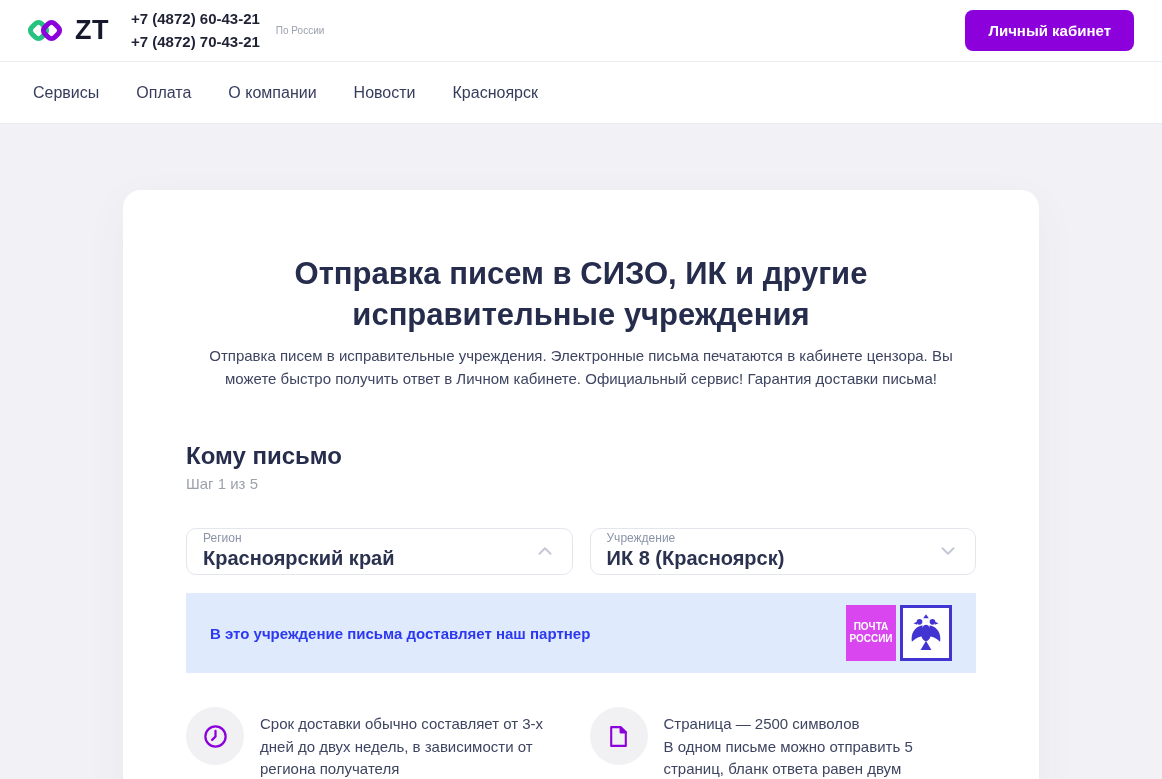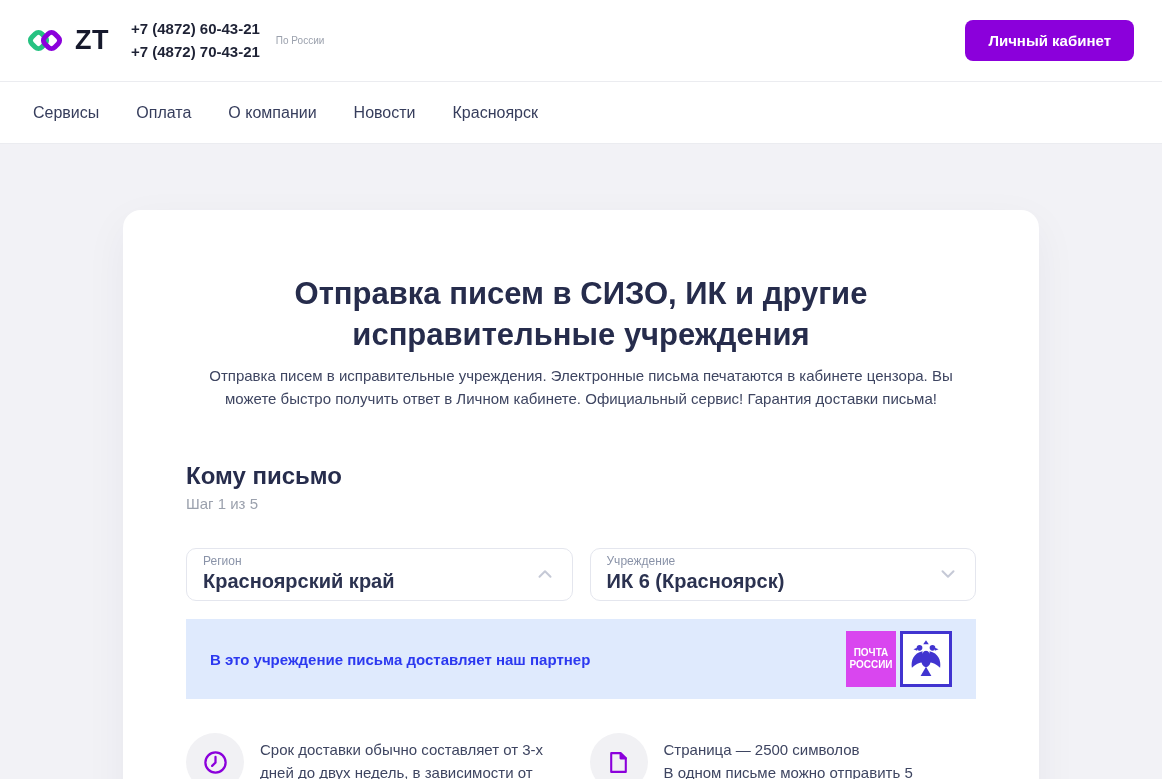--- a/index.html
+++ b/index.html
@@ -3,21 +3,21 @@
 <meta charset="utf-8">
 <style>
   * { box-sizing: border-box; margin: 0; padding: 0; }
   html, body {
     width: 1162px; height: 779px; overflow: hidden;
     font-family: "Liberation Sans", "DejaVu Sans", sans-serif;
     background: #f2f2f6;
   }
   
   .header {
-    height: 82px; background: #fff; border-bottom: 1px solid #ebecf0;
+    height: 62px; background: #fff; border-bottom: 1px solid #ebecf0;
     display: flex; align-items: center; padding: 0 28px;
   }
   .logo { display: flex; align-items: center; gap: 9px; cursor: pointer; }
   .logo-icon { position: relative; width: 38px; height: 32px; }
   .logo-link {
     position: absolute; top: 6px; width: 19px; height: 19px;
     border: 5px solid; border-radius: 7px; transform: rotate(45deg);
     background: transparent;
   }
   .logo-link.green  { left: 1px;  border-color: #26c281; }
@@ -52,21 +52,21 @@
     max-width: 782px; margin: 8px auto 0; text-align: center;
     font-size: 15px; line-height: 1.55; color: #3e4561;
   }
   .step-heading { margin-top: 52px; font-size: 24px; font-weight: 700; color: #262c4c; }
   .step-label { margin-top: 5px; font-size: 15px; color: #9ba1ad; }
   
   .fields-row { margin-top: 36px; display: flex; gap: 17px; }
   .field {
     flex: 1; display: flex; align-items: center;
     border: 1px solid #e4e6ee; border-radius: 10px;
-    padding: 8px 16px 10px; background: #fff; cursor: pointer; height: 53px;
+    padding: 8px 16px 10px; background: #fff; cursor: pointer; height: 47px;
   }
   .field-texts { flex: 1; display: flex; flex-direction: column; }
   .field-label { font-size: 12px; color: #8a93a8; }
   .field-value { font-size: 20px; font-weight: 700; color: #2b3250; margin-top: 2px; }
   .chevron { width: 22px; height: 22px; flex-shrink: 0; color: #c5c9d6; }
   
   .banner {
     margin-top: 18px; background: #dfeafd; border-radius: 0;
     padding: 12px 24px; min-height: 80px;
     display: flex; align-items: center; justify-content: space-between;
@@ -133,21 +133,21 @@
           <span class="field-label">Регион</span>
           <span class="field-value">Красноярский край</span>
         </div>
         <svg class="chevron" viewBox="0 0 24 24" fill="none" stroke="currentColor" stroke-width="2.2" stroke-linecap="round" stroke-linejoin="round">
           <path d="M6 15l6-6 6 6"></path>
         </svg>
       </div>
       <div class="field">
         <div class="field-texts">
           <span class="field-label">Учреждение</span>
-          <span class="field-value">ИК 6 (Красноярск)</span>
+          <span class="field-value">ИК 8 (Красноярск)</span>
         </div>
         <svg class="chevron" viewBox="0 0 24 24" fill="none" stroke="currentColor" stroke-width="2.2" stroke-linecap="round" stroke-linejoin="round">
           <path d="M6 9l6 6 6-6"></path>
         </svg>
       </div>
     </div>
 
     <div class="banner">
       <span class="banner-text">В это учреждение письма доставляет наш партнер</span>
       <div class="postal-logo">

